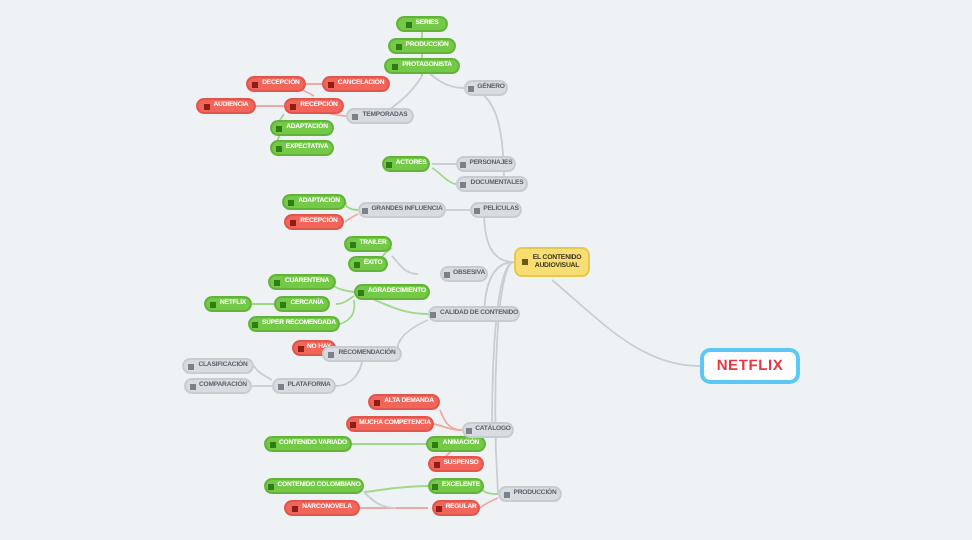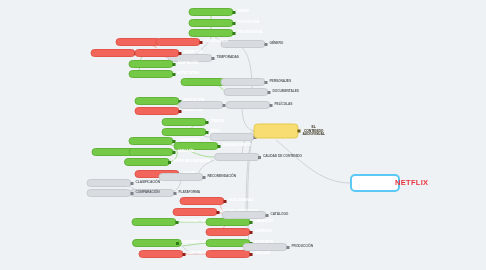--- a/index.html
+++ b/index.html
@@ -7,28 +7,27 @@
     width:486px;height:270px;overflow:hidden;
     background:#eff2f5;
     font-family:"Liberation Sans","DejaVu Sans",sans-serif;
     position:relative;
   }
   #canvas{position:absolute;inset:0;width:486px;height:270px;}
   #edges{position:absolute;left:0;top:0;width:486px;height:270px;}
   .node{
     position:absolute;
     box-sizing:border-box;
-    display:flex;align-items:center;justify-content:flex-start;
+    display:flex;align-items:center;justify-content:center;
     white-space:nowrap;
     border-radius:4px;
     line-height:1;
     letter-spacing:-0.1px;
     font-weight:bold;
     transform:translate(-50%,-50%);
-    padding-left:43px;
   }
   .node .lbl{display:block;}
   .bullet{
     display:inline-block;width:3px;height:3px;
     margin-right:2px;flex:0 0 auto;
   }
   
   .green{
     background:#7ed321;background:#74c947;
     border:1px solid #63b33a;

